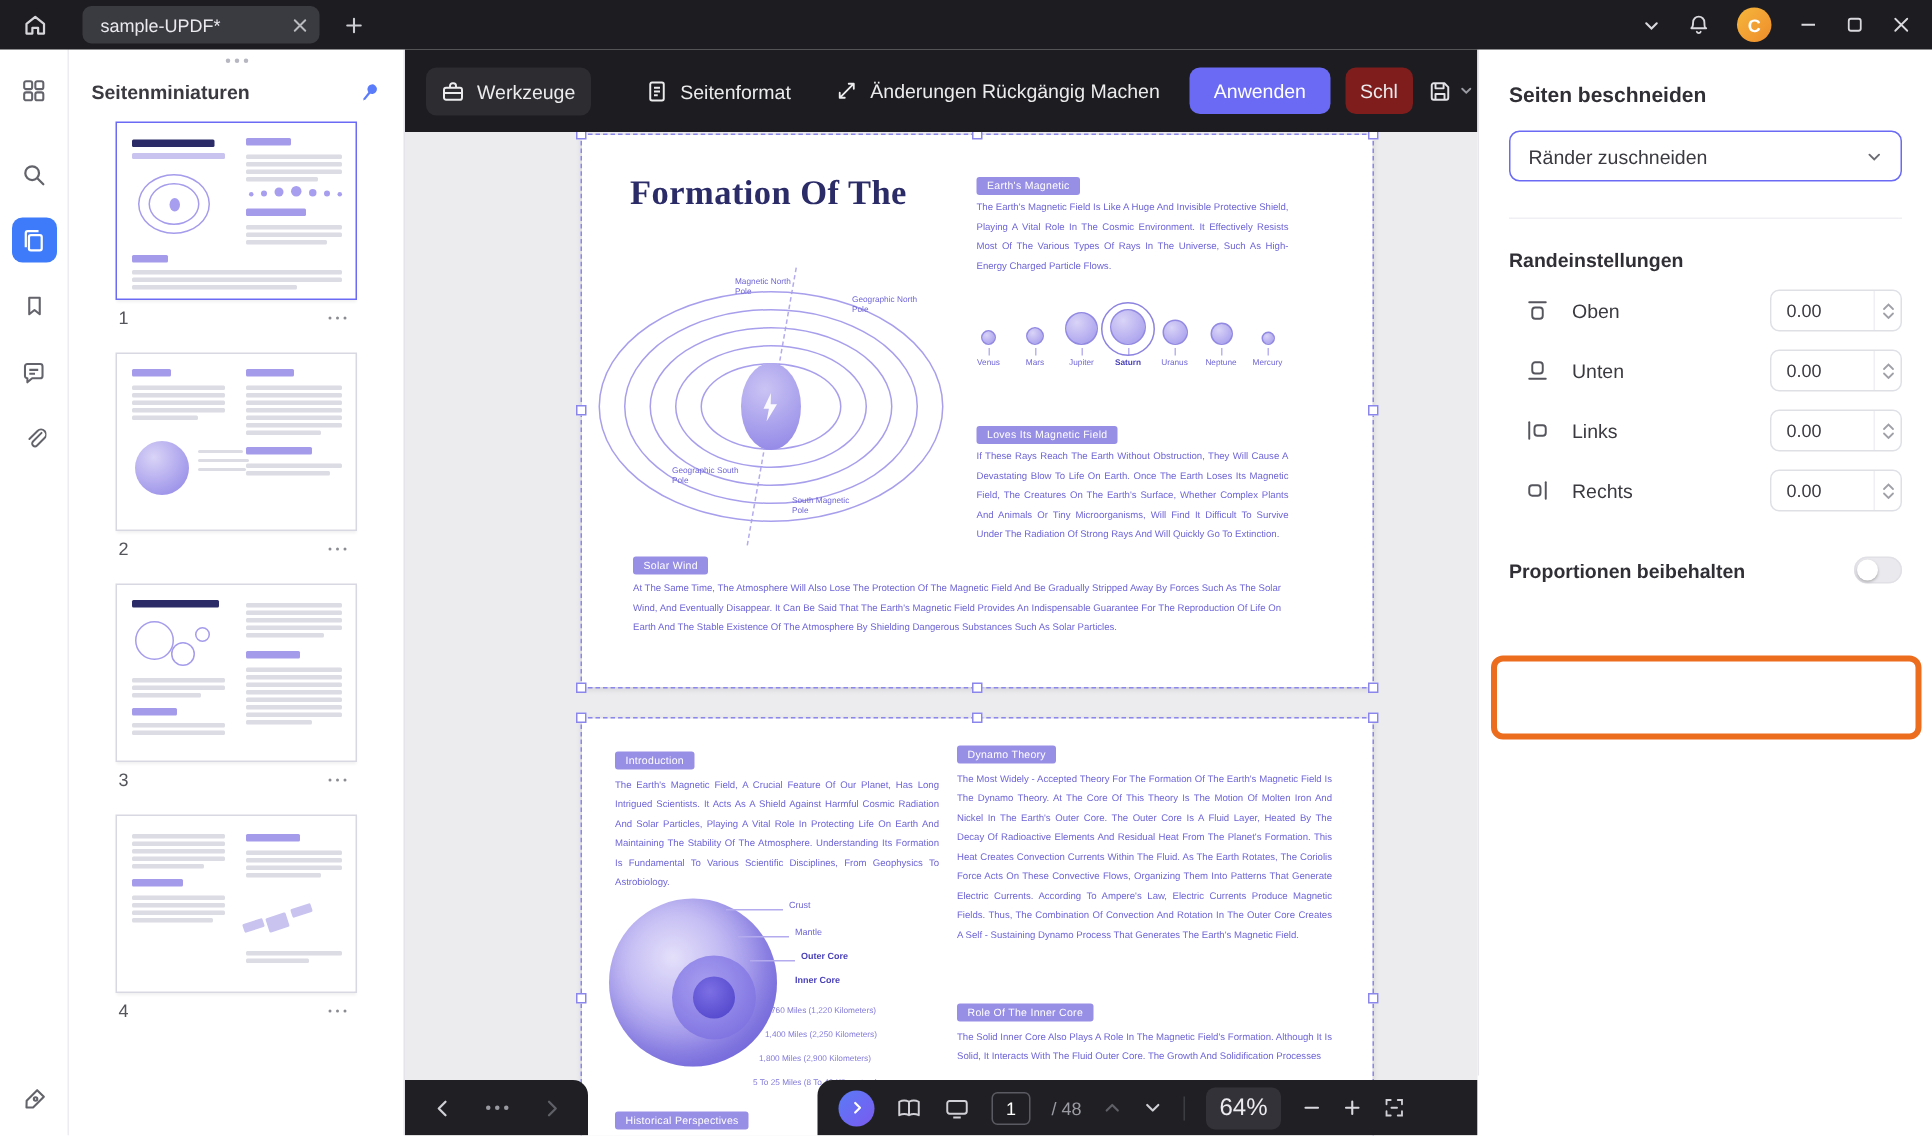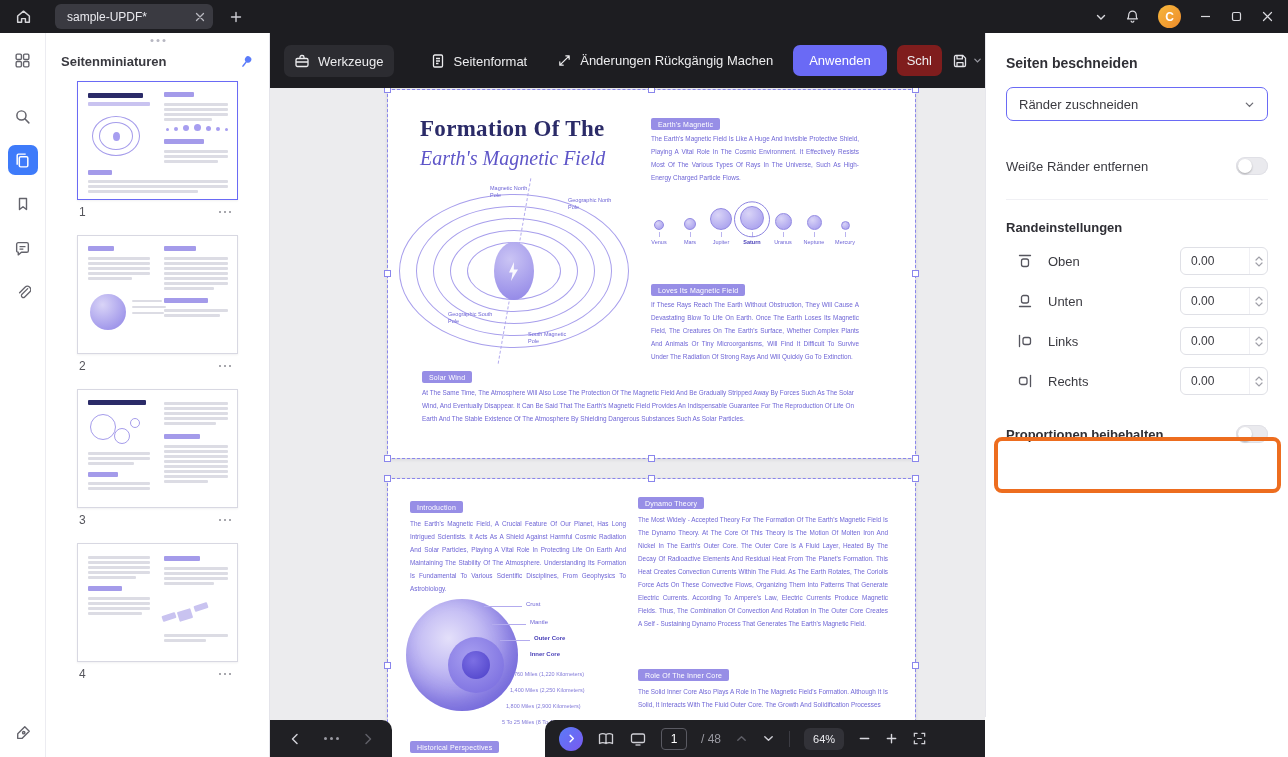--- a/index.html
+++ b/index.html
@@ -102,21 +102,21 @@
   .measure {position:absolute;font-size:5.5px;color:#837bd9;white-space:nowrap;}
 
   
   .pill {position:absolute;background:#202024;color:#d9d9de;display:flex;align-items:center;z-index:6;}
   .pill-left {left:0;top:632px;width:122px;height:37px;border-radius:0 10px 0 0;padding:0 18px;gap:22px;}
   .pill-right {left:275px;top:632px;width:440px;height:37px;border-radius:10px 0 0 0;padding:0 14px;gap:14px;}
   .circle-btn {width:24px;height:24px;border-radius:50%;background:linear-gradient(135deg,#5a7bf7,#7a5af0);display:flex;align-items:center;justify-content:center;color:#fff;cursor:pointer;flex:0 0 auto;}
   .pg-input {width:26px;height:22px;background:transparent;border:1px solid #5a5a62;border-radius:4px;color:#fff;font-size:12px;text-align:center;font-family:"Liberation Sans",sans-serif;}
   .pg-total {font-size:12px;color:#9a9aa2;white-space:nowrap;}
   .vsep {width:1px;height:16px;background:#3c3c43;}
-  .zoom-chip {background:#323238;border-radius:6px;padding:5px 9px;font-size:11px;color:#ececf0;cursor:pointer;}
+  .zoom-chip {background:#323238;border-radius:6px;padding:5px 9px;font-size:16px;color:#ececf0;cursor:pointer;}
   .sb-icon {display:flex;cursor:pointer;}
   .dots3 {display:flex;gap:3px;cursor:pointer;}
   .dots3 i {width:3px;height:3px;border-radius:50%;background:#9a9aa2;}
 
   
   .right-panel {position:absolute;left:985px;top:33px;width:303px;height:684px;background:#fff;border-left:1px solid #e7e7ec;padding:22px 20px 0 20px;z-index:10;}
   .rp-title {font-size:14px;font-weight:700;color:#2f2f35;}
   .dropdown {margin-top:16px;height:34px;border:1.5px solid #6a6af5;border-radius:7px;display:flex;align-items:center;padding:0 12px;font-size:13px;color:#3a3a40;cursor:pointer;}
   .dropdown .chev {margin-left:auto;color:#6b6b73;display:flex;}
   .rp-row {display:flex;align-items:center;justify-content:space-between;}
@@ -446,21 +446,20 @@
       </span>
   </div>
   <div class="ai-logo"></div>
 </div>
 
 <div class="canvas">
 
   <div class="page-wrap p1">
     <div class="page">
       <div class="pdf-h1" style="left:32px;top:26px;">Formation Of The</div>
-      <div class="pdf-h2" style="left:32px;top:57px;">Earth's Magnetic Field</div>
 
       <div class="fdiagram">
         <div class="axis"></div>
         <div class="ring" style="width:230px;height:154px;"></div>
         <div class="ring" style="width:196px;height:130px;"></div>
         <div class="ring" style="width:162px;height:106px;"></div>
         <div class="ring" style="width:128px;height:82px;"></div>
         <div class="ring" style="width:94px;height:58px;"></div>
         <div class="blob">
           <svg width="11" height="19" viewBox="0 0 11 19">
@@ -651,24 +650,20 @@
 
   <div class="dropdown">
     <span>Ränder zuschneiden</span>
     <span class="chev">
         <svg width="11" height="11" viewBox="0 0 12 12" fill="none" stroke="currentColor" stroke-width="1.4" stroke-linecap="round">
           <path d="M2.5 4.5L6 8l3.5-3.5"></path>
         </svg>
       </span>
   </div>
 
-  <div class="rp-row" style="margin-top:36px;">
-    <span class="rp-label">Weiße Ränder entfernen</span>
-    <span class="toggle"></span>
-  </div>
 
   <div class="divider"></div>
 
   <div class="rp-heading">Randeinstellungen</div>
 
   <div class="margin-row">
     <span class="m-icon">
         <svg width="16" height="16" viewBox="0 0 16 16" fill="none" stroke="currentColor" stroke-width="1.3" stroke-linecap="round">
           <path d="M2.5 2.5h11"></path>
           <rect x="4.5" y="6" width="7" height="7.5" rx="2"></rect>

